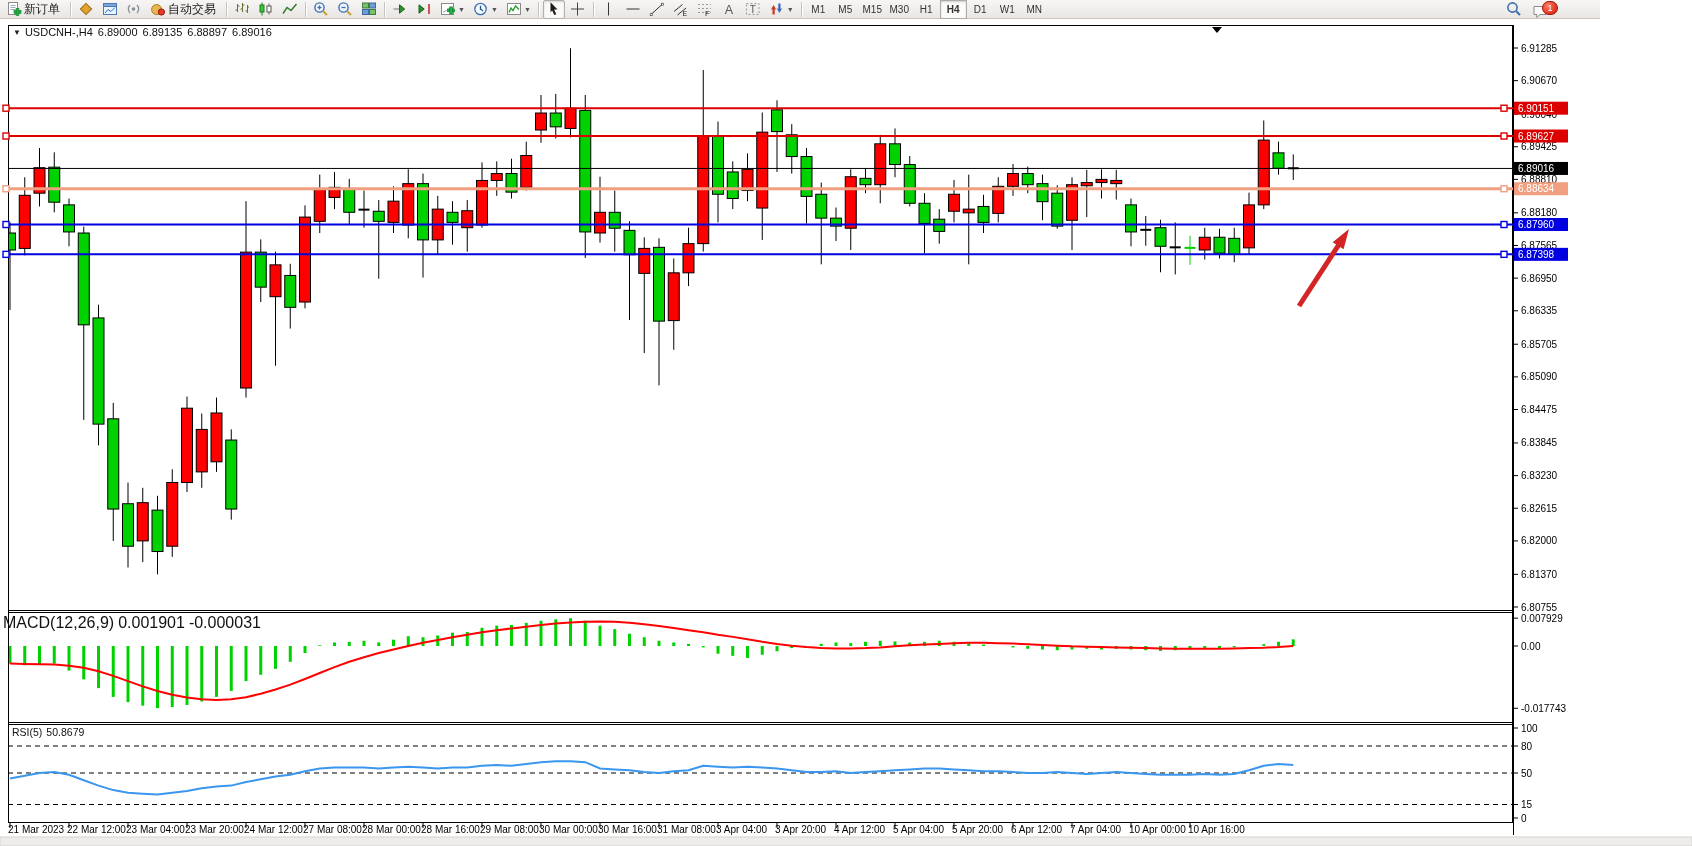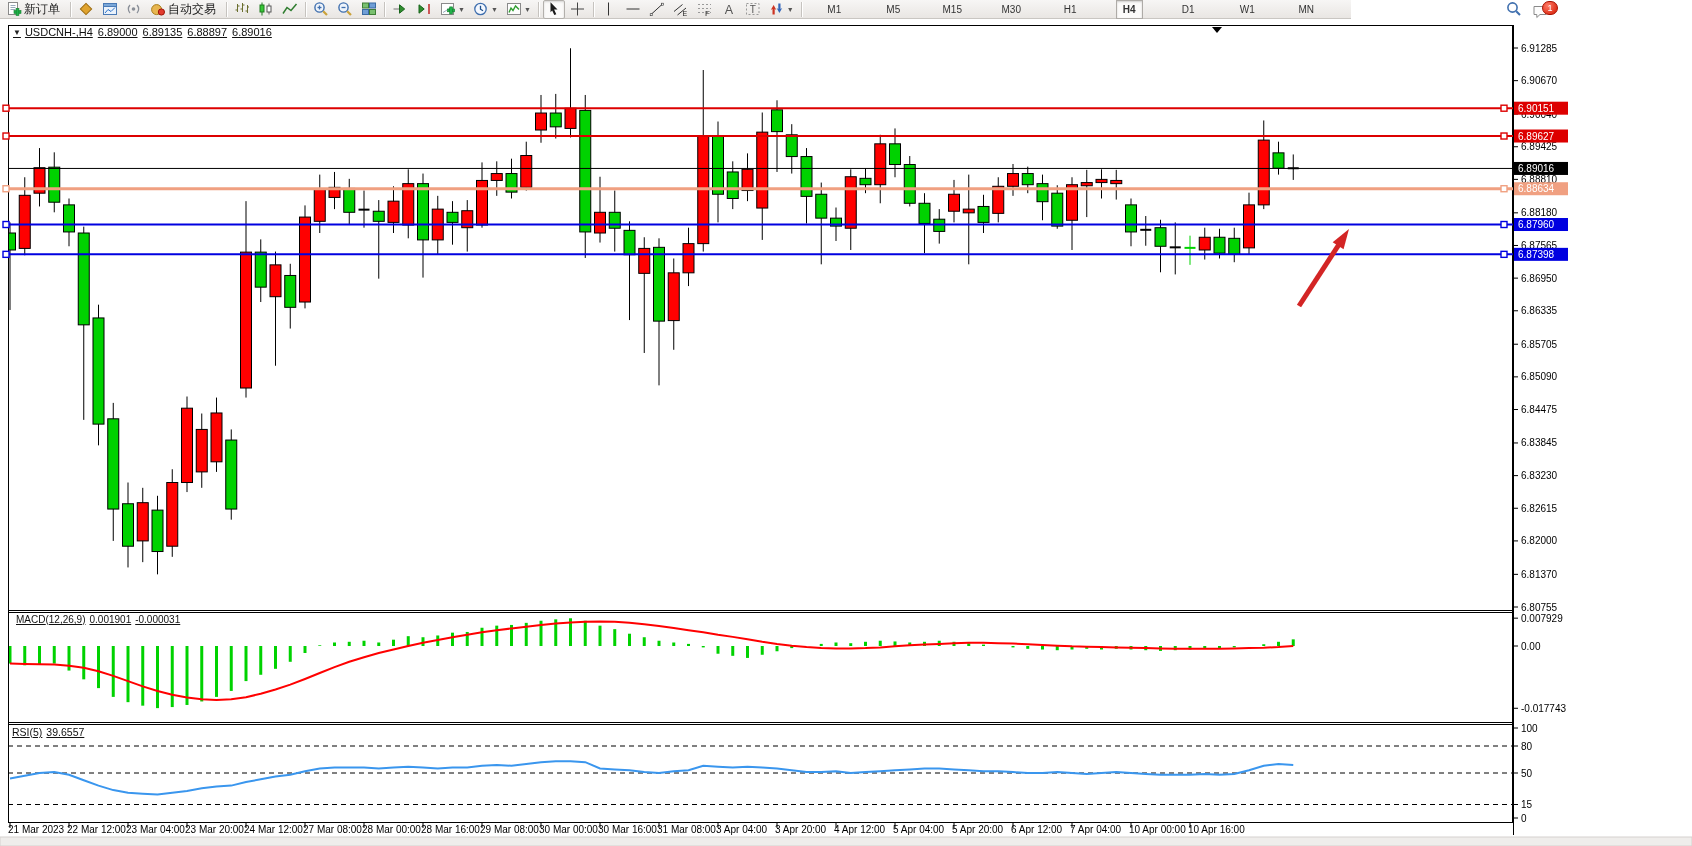--- a/index.html
+++ b/index.html
@@ -1,43 +1,43 @@
 <!DOCTYPE html>
 <html><head>
 <meta charset="utf-8">
 <style>
   html,body{margin:0;padding:0;background:#fff;}
   #app{position:relative;width:1692px;height:846px;overflow:hidden;
        font-family:"Liberation Sans",sans-serif;background:#fff;-webkit-font-smoothing:none;}
   
-  #toolbar{position:absolute;left:0;top:0;width:1351px;height:19px;
+  #toolbar{position:absolute;left:0;top:0;width:1600px;height:19px;
     background:linear-gradient(#f7f6f5,#e9e6e3);border-bottom:1px solid #c9c6c2;
     display:flex;align-items:center;padding-left:2px;box-sizing:border-box;}
   .tb-group{display:flex;align-items:center;height:19px;}
   .tb-sep{width:1px;height:15px;background:#c6c3bf;margin:0 3px;box-shadow:1px 0 0 #fff;}
   .tb-btn{display:flex;align-items:center;height:17px;padding:0 2px;margin:0 1px;
     border:1px solid transparent;border-radius:2px;cursor:default;}
   .tb-btn.active{background:#fbfaf9;border-color:#b3b0ac;box-shadow:inset 0 1px 2px rgba(0,0,0,.15);}
   .tb-btn .icon{width:16px;height:16px;display:inline-block;}
   .tb-btn .lbl{font-size:12px;color:#222;margin:0 3px 0 2px;white-space:nowrap;}
   .tb-btn .dd{font-size:7px;color:#555;margin-left:2px;}
   .tf-btn{font-size:10px;color:#333;width:25px;height:17px;line-height:17px;text-align:center;
-    border:1px solid transparent;margin:16px;}
+    border:1px solid transparent;margin:0;}
   .tf-btn.active{background:#fcfbfa;border-color:#aeaba7;box-shadow:inset 0 1px 2px rgba(0,0,0,.18);font-weight:bold;}
   #tb-right{position:absolute;left:1506px;top:1px;display:flex;align-items:center;gap:10px;}
   #chat-wrap{position:relative;width:20px;height:17px;}
   #chat-badge{position:absolute;right:-6px;top:-2px;min-width:12px;height:12px;border-radius:7px;
     background:radial-gradient(circle at 35% 30%,#ff7a66,#d41800);color:#fff;font-size:9px;
     line-height:12px;text-align:center;padding:0 1px;border:1px solid #a81000;}
   
-  .ovl{position:absolute;font-size:11px;color:#111;white-space:nowrap;text-decoration:underline;}
+  .ovl{position:absolute;font-size:11px;color:#111;white-space:nowrap;}
   #sym-header{left:13px;top:26px;}
   #sym-header .tri{font-size:8px;color:#222;margin-right:4px;vertical-align:1px;}
   #sym-header span{margin-right:5px;}
-  #macd-label{left:16px;top:614px;font-size:10px;}
+  #macd-label{left:3px;top:614px;font-size:16px;}
   #rsi-label{left:12px;top:726px;font-size:10.5px;}
   #macd-label span,#rsi-label span{margin-right:4px;}
   svg text{font-family:"Liberation Sans",sans-serif;}
 </style>
 </head>
 <body>
 
 <div id="app">
   <div id="toolbar">
       <div class="tb-group">
@@ -689,15 +689,15 @@
 
   <div class="ovl" id="sym-header">
     <span class="tri">▼</span><span>USDCNH-,H4</span><span>6.89000</span><span>6.89135</span><span>6.88897</span><span>6.89016</span>
   </div>
 
   <div class="ovl" id="macd-label">
     <span>MACD</span><span style="margin-left:-4px">(12,26,9)</span><span>0.001901</span><span>-0.000031</span>
   </div>
 
   <div class="ovl" id="rsi-label">
-    <span>RSI</span><span style="margin-left:-4px">(5)</span><span>39.6557</span>
+    <span>RSI</span><span style="margin-left:-4px">(5)</span><span>50.8679</span>
   </div>
 </div>
 
 </body></html>

